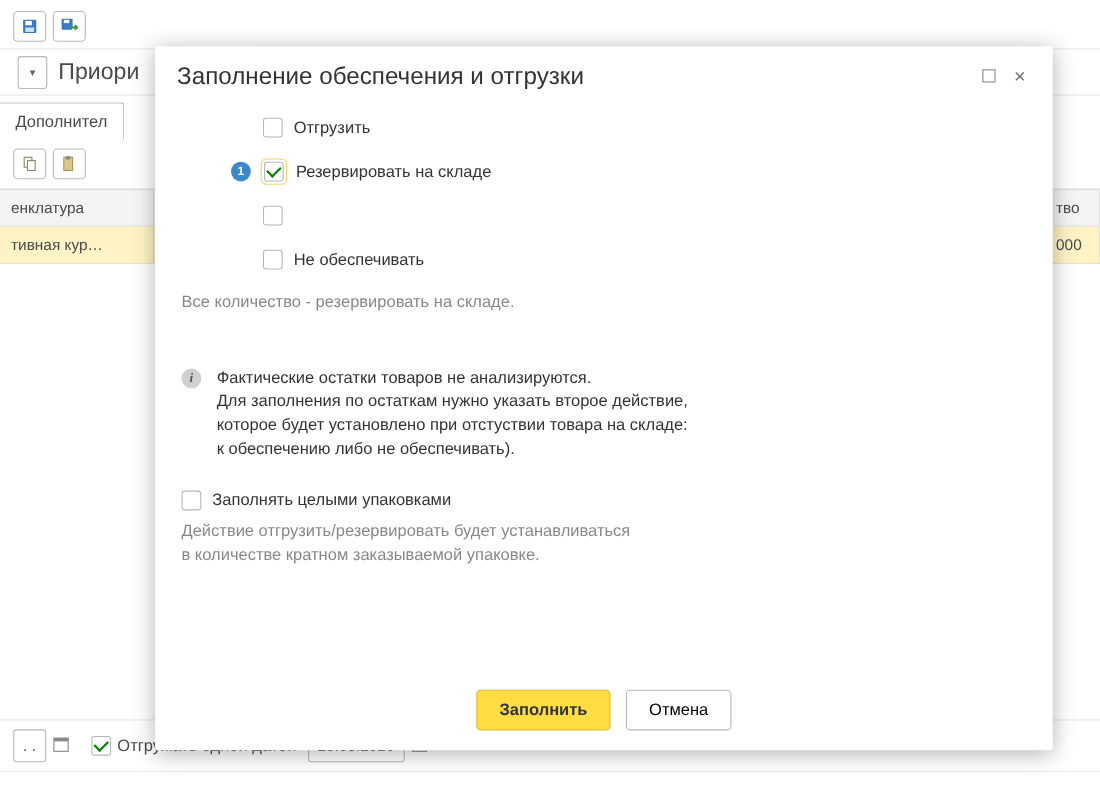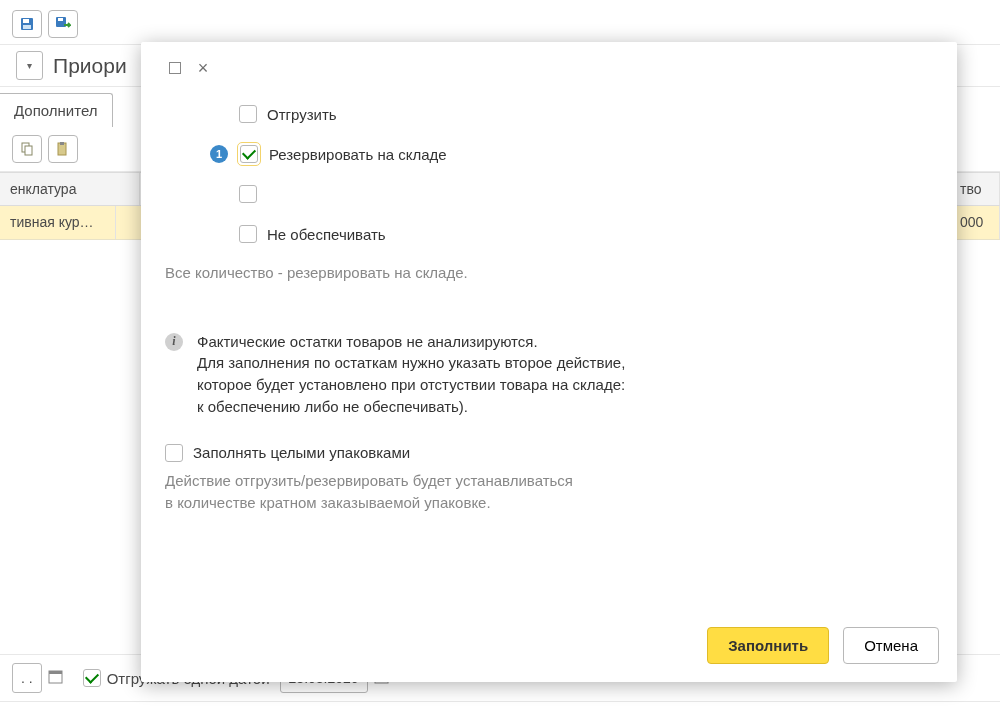--- a/index.html
+++ b/index.html
@@ -253,21 +253,21 @@
 
   .pack-row {
     display:flex; align-items:center; gap:10px;
     margin: 26px 0 0 30px;
     margin-left: 0;
   }
   .pack-row .chkbox { margin-left: 0;}
 
   .dlg-footer {
     display: flex;
-    justify-content: flex-end;
+    justify-content: center;
     gap: 14px;
     padding: 14px 18px 18px;
   }
   .btn {
     border-radius: 4px;
     padding: 9px 20px;
     font-size: 15px;
     border: 1px solid var(--gray-border);
     background: var(--white);
     cursor: pointer;
@@ -327,21 +327,21 @@
     </div>
   </div>
 
   <div class="bg-table">
     <div class="bg-th-row">
       <div class="cell" style="width:140px">енклатура</div>
       <div class="cell" style="flex:1;border-right:none"></div>
       <div class="cell" style="width:50px;text-align:left">тво</div>
     </div>
     <div class="bg-td-row">
-      <div class="cell" style="width:116px">тивная кур…</div>
+      <div class="cell" style="width:140px">тивная кур…</div>
       <div class="cell" style="flex:1;border-right:none"></div>
       <div class="cell" style="width:50px">000</div>
     </div>
   </div>
 
   <div class="bg-footer">
     <div class="date-input-shell">
       <span>  .  .</span>
     </div>
     <span style="color:#888">
@@ -360,20 +360,21 @@
       <svg width="15" height="15" viewBox="0 0 15 15">
           <rect x="1" y="2" width="13" height="12" fill="none" stroke="#888"></rect>
           <rect x="1" y="2" width="13" height="3" fill="#888"></rect>
         </svg>
     </span>
   </div>
 </div>
 
 <div class="dialog">
   <div class="dlg-header">
+    <div class="dlg-title">Заполнение обеспечения и отгрузки</div>
     <div class="dlg-hdr-btn">
       <span class="dlg-hdr-sq"></span>
     </div>
     <div class="dlg-hdr-btn">
       <span style="font-size:18px;line-height:1">×</span>
     </div>
   </div>
 
   <div class="dlg-body">
 

